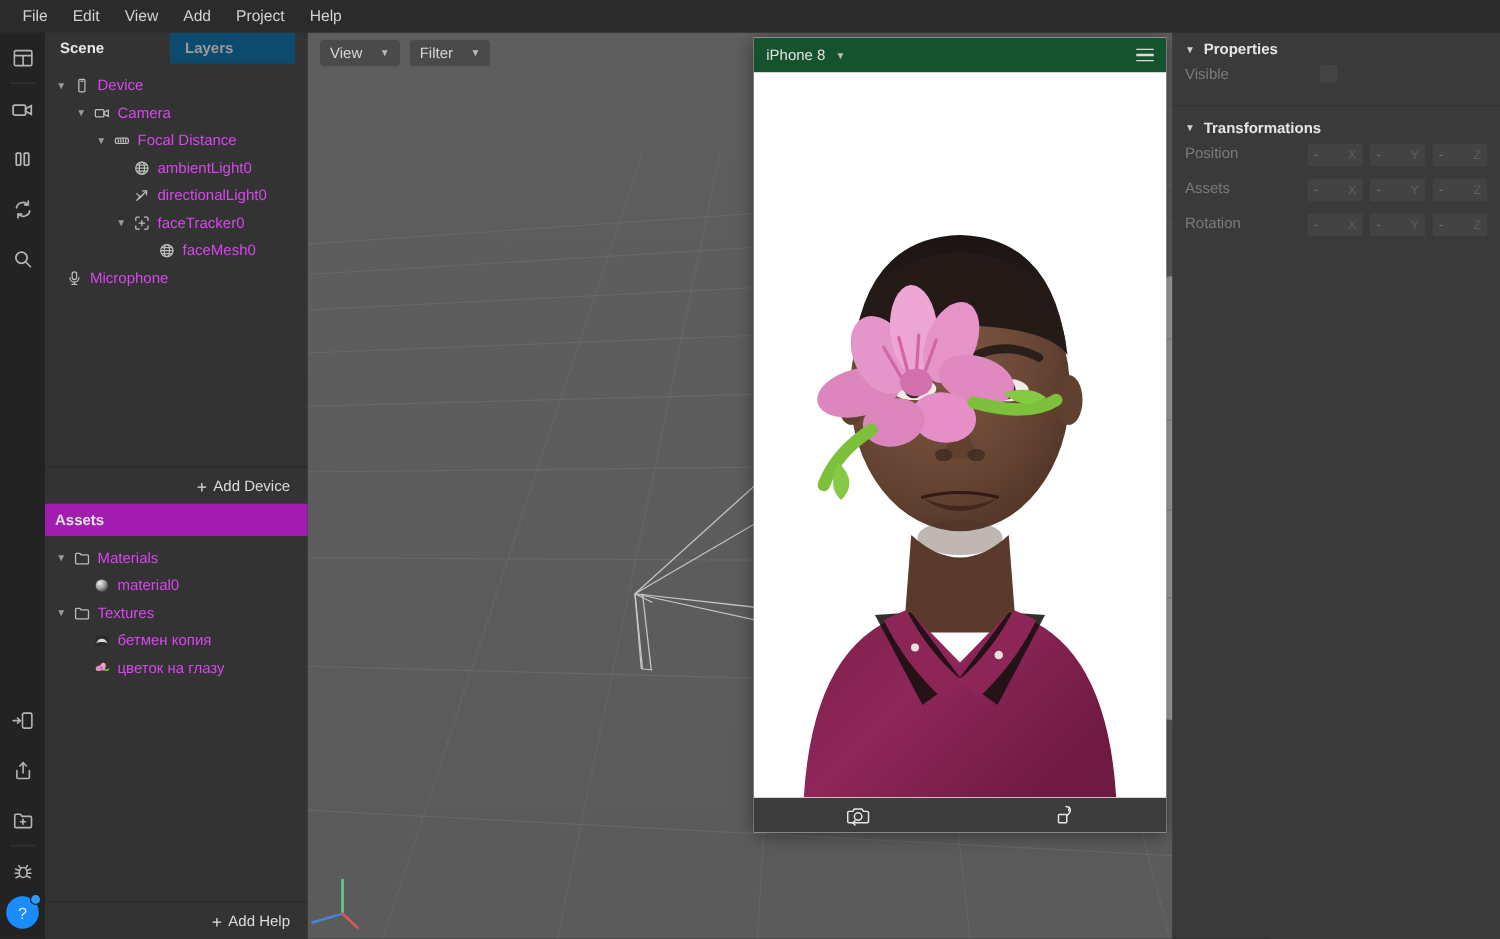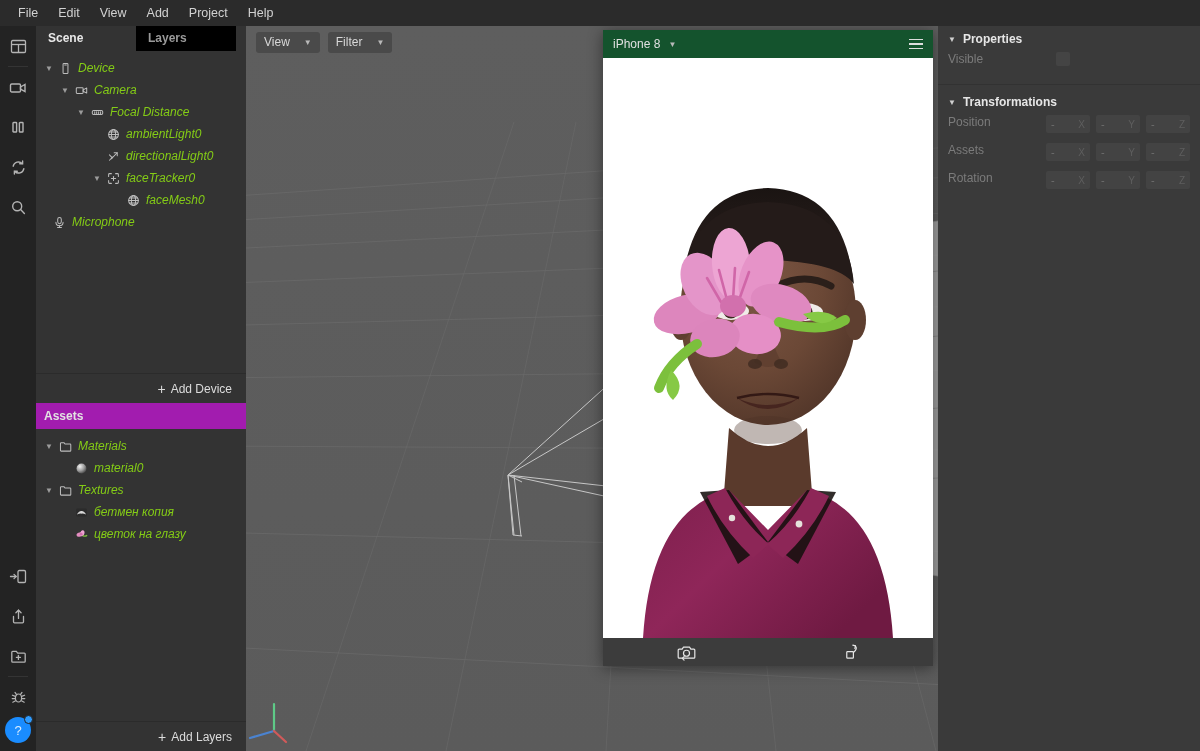--- a/index.html
+++ b/index.html
@@ -57,21 +57,21 @@
     background: #3a3a3a; display: flex; flex-direction: column;
     z-index: 20;
   }
   .tabs { height: 25px; display: flex; background: #3f3f3f; flex: 0 0 auto; }
   .tab {
     height: 25px; line-height: 25px; padding: 0 12px;
     font-size: 12px; font-weight: bold; cursor: pointer;
     min-width: 100px;
   }
   .tab.active { background: #333333; color: #e8e8e8; }
-  .tab.inactive { background: #000000; color: #9a9a9a; }
+  .tab.inactive { background: #0c4a6e; color: #9a9a9a; }
   .tab-fill { flex: 1 1 auto; background: #333333; }
 
   .scene-body {
     background: #333333; flex: 0 0 auto; height: 322px;
     position: relative; overflow: hidden;
   }
   .tree { padding-top: 6px; }
   .node {
     height: 22px; display: flex; align-items: center;
     font-size: 12px; color: #cdcdcd; cursor: pointer;
@@ -79,21 +79,21 @@
   }
   .twisty {
     width: 14px; display: flex; align-items: center; justify-content: center;
     color: #9b9b9b; font-size: 8px; flex: 0 0 14px;
   }
   .twisty.empty { visibility: hidden; }
   .nico {
     width: 18px; display: flex; align-items: center; justify-content: center;
     color: #bdbdbd; flex: 0 0 18px; margin-right: 4px;
   }
-  .nlabel { color: #84cc16; font-style: italic; }
+  .nlabel { color: #d946ef; }
 
   .panel-footer {
     height: 30px; flex: 0 0 auto; background: #333333;
     border-top: 1px solid #2b2b2b;
     display: flex; align-items: center; justify-content: flex-end;
     padding-right: 14px; gap: 5px; cursor: pointer;
     font-size: 12px; color: #dcdcdc;
   }
   .plus { font-size: 14px; line-height: 1; color: #dcdcdc; }
 
@@ -451,21 +451,21 @@
                 <path d="M10 9.6 q3 1 4.4 -0.4" stroke="#7cc03c" stroke-width="1.6" fill="none" stroke-linecap="round"></path>
               </svg>
             </span>
             <span class="nlabel">цветок на глазу</span>
           </div>
         </div>
     </div>
 
     <div class="panel-footer">
       <span class="plus">+</span>
-      <span>Add Layers</span>
+      <span>Add Help</span>
     </div>
   </div>
 
   <div class="viewport">
 
     <svg class="scene3d" viewBox="0 0 692 725" preserveAspectRatio="none">
       <defs>
         <linearGradient id="floorg" x1="0" y1="0" x2="0" y2="1">
           <stop offset="0" stop-color="#5e5e5e"></stop>
             <stop offset="1" stop-color="#5b5b5b"></stop>

